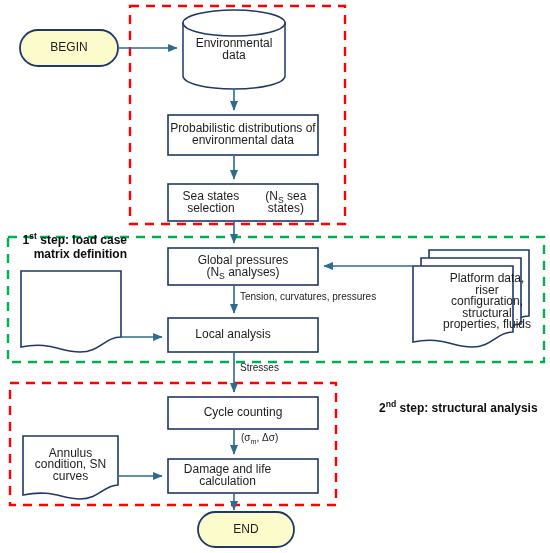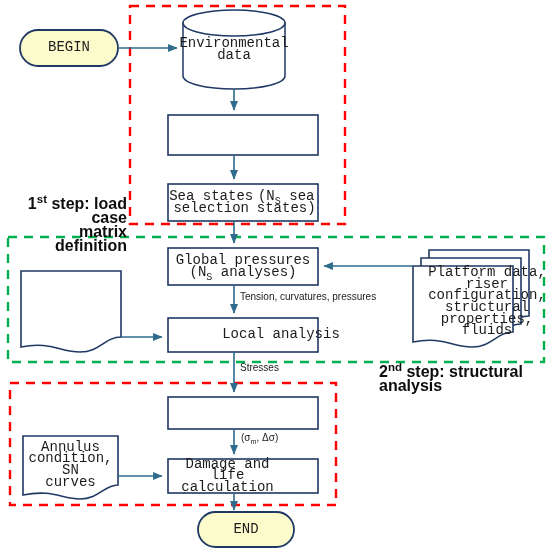--- a/index.html
+++ b/index.html
@@ -22,40 +22,40 @@
     width: 550px;
     height: 553px;
   }
   .node-text {
     position: absolute;
     display: flex;
     align-items: center;
     justify-content: center;
     text-align: center;
     color: #1c1c1c;
-    font-size: 14px;
+    font-size: 12px;
     line-height: 11.6px;
     pointer-events: none;
     white-space: pre-line;
-    font-family: Liberation Mono, monospace;
   }
   .edge-label {
     position: absolute;
     color: #1c1c1c;
     font-size: 10px;
     line-height: 11.5px;
     white-space: nowrap;
   }
   .step-label {
     position: absolute;
     color: #0d0d0d;
-    font-size: 16px;
+    font-size: 12px;
     line-height: 14px;
     font-weight: bold;
     white-space: pre-line;
+    margin-top: 36px;
   }
   .step-label.right-align { text-align: right; }
   sup { font-size: 0.72em; vertical-align: super; line-height: 0; }
   sub { font-size: 0.72em; vertical-align: sub; line-height: 0; }
 </style>
 </head>
 <body>
 
 <div id="canvas">
 
@@ -124,39 +124,42 @@
       <line x1="118" y1="476" x2="162" y2="476" marker-end="url(#arrowhead)"></line>
 
       <line x1="234" y1="493" x2="234" y2="510" marker-end="url(#arrowhead)"></line>
     </g>
   </svg>
 
   <div class="node-text" style="left:20px; top:30px; width:98px; height:36px;">BEGIN</div>
 
   <div class="node-text" style="left:183px; top:33px; width:102px; height:34px;">Environmental data</div>
 
+  <div class="node-text" style="left:168px; top:115px; width:150px; height:40px;">Probabilistic distributions of
+environmental data</div>
 
   <div class="node-text" style="left:168px; top:184px; width:150px; height:37px; flex-direction:row;">
     <span>Sea states selection</span>
     <span><span>(N</span><sub>S</sub><span> sea states)</span></span>
   </div>
 
   <div class="node-text" style="left:168px; top:248px; width:150px; height:37px; flex-direction:column;">
     <span>Global pressures</span>
     <span><span>(N</span><sub>S</sub><span> analyses)</span></span>
   </div>
 
-  <div class="node-text" style="left:168px; top:318px; width:130px; height:34px;margin-left:48px;">Local analysis</div>
+  <div class="node-text" style="left:168px; top:318px; width:130px; height:34px;">Local analysis</div>
 
 
   <div class="node-text" style="left:413px; top:272px; width:100px; height:60px;padding-left:24px;">Platform data, riser
 configuration,
 structural
 properties,  fluids</div>
 
+  <div class="node-text" style="left:168px; top:397px; width:150px; height:32px;">Cycle counting</div>
 
   <div class="node-text" style="left:168px; top:459px; width:119px; height:34px;">Damage and life calculation</div>
 
   <div class="node-text" style="left:198px; top:512px; width:96px; height:35px;">END</div>
 
   <div class="node-text" style="left:23px; top:442px; width:95px; height:46px;">Annulus
 condition, SN
 curves</div>
 
   <div class="edge-label" style="left:240px; top:291px;">Tension, curvatures, pressures</div>

